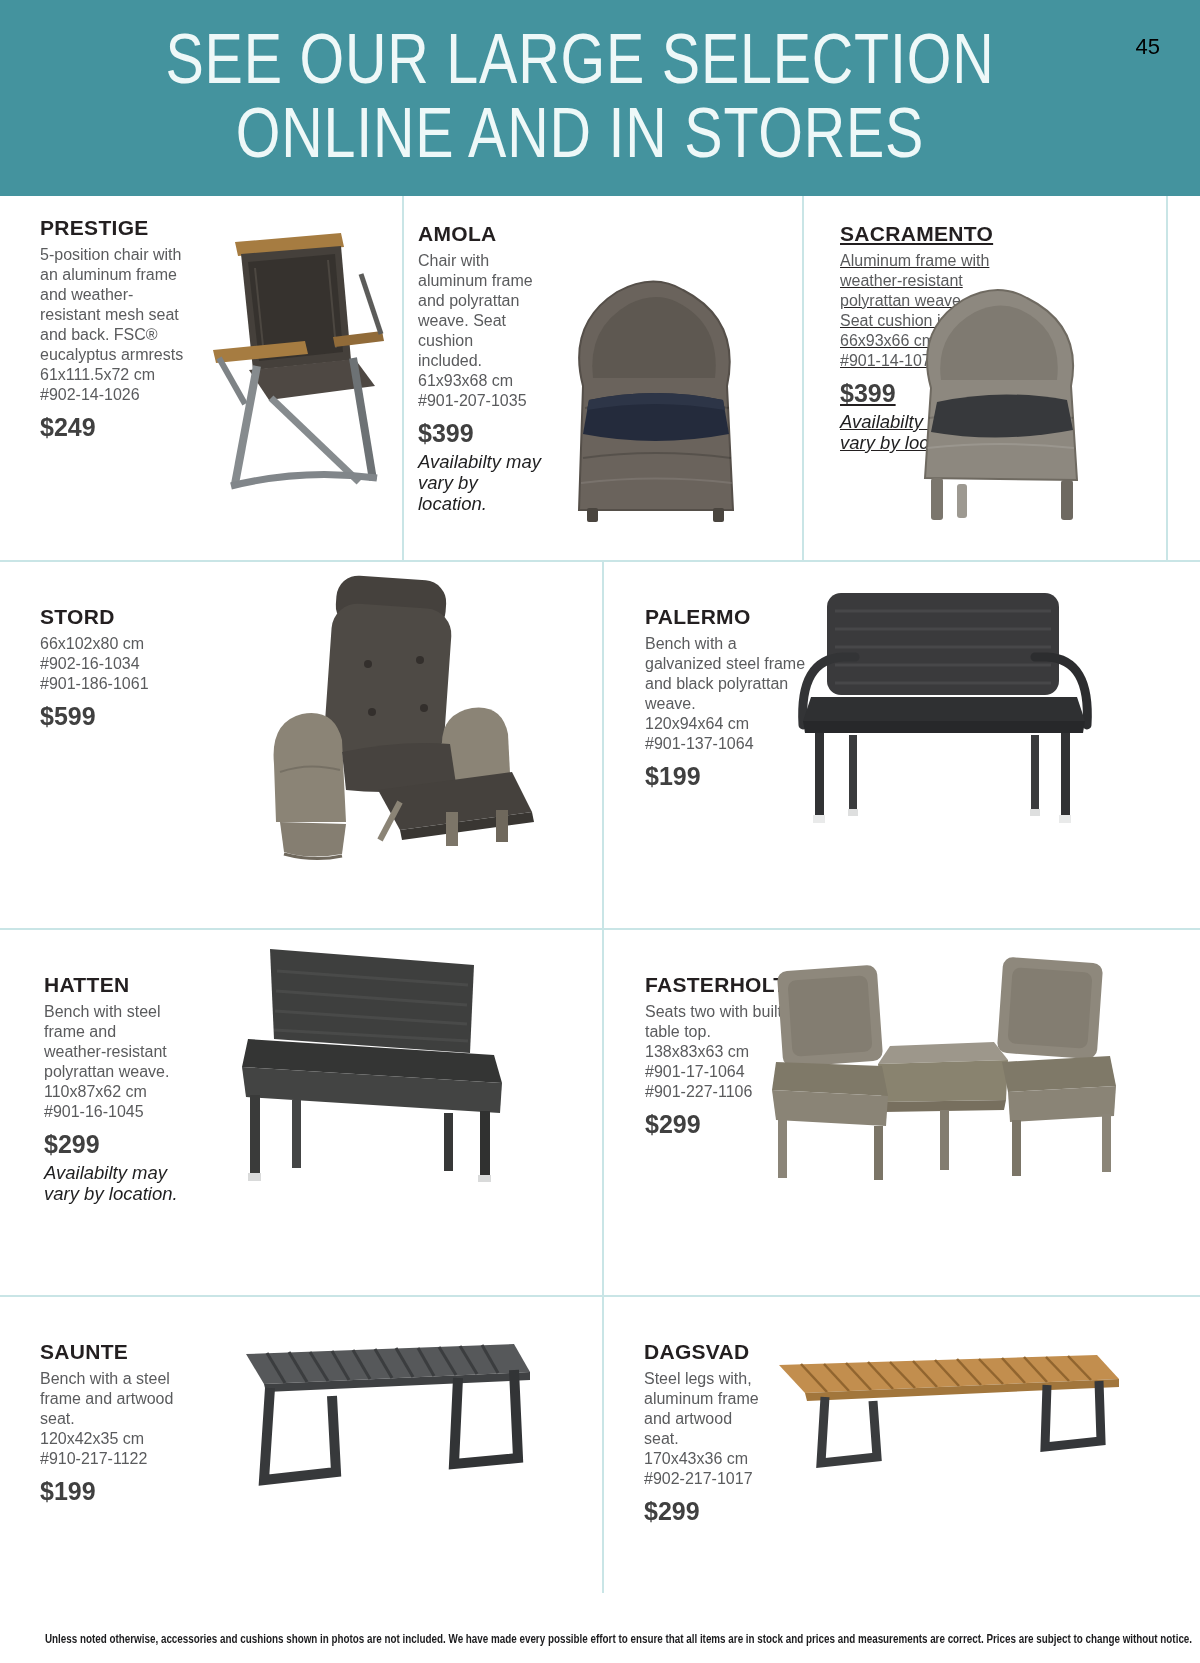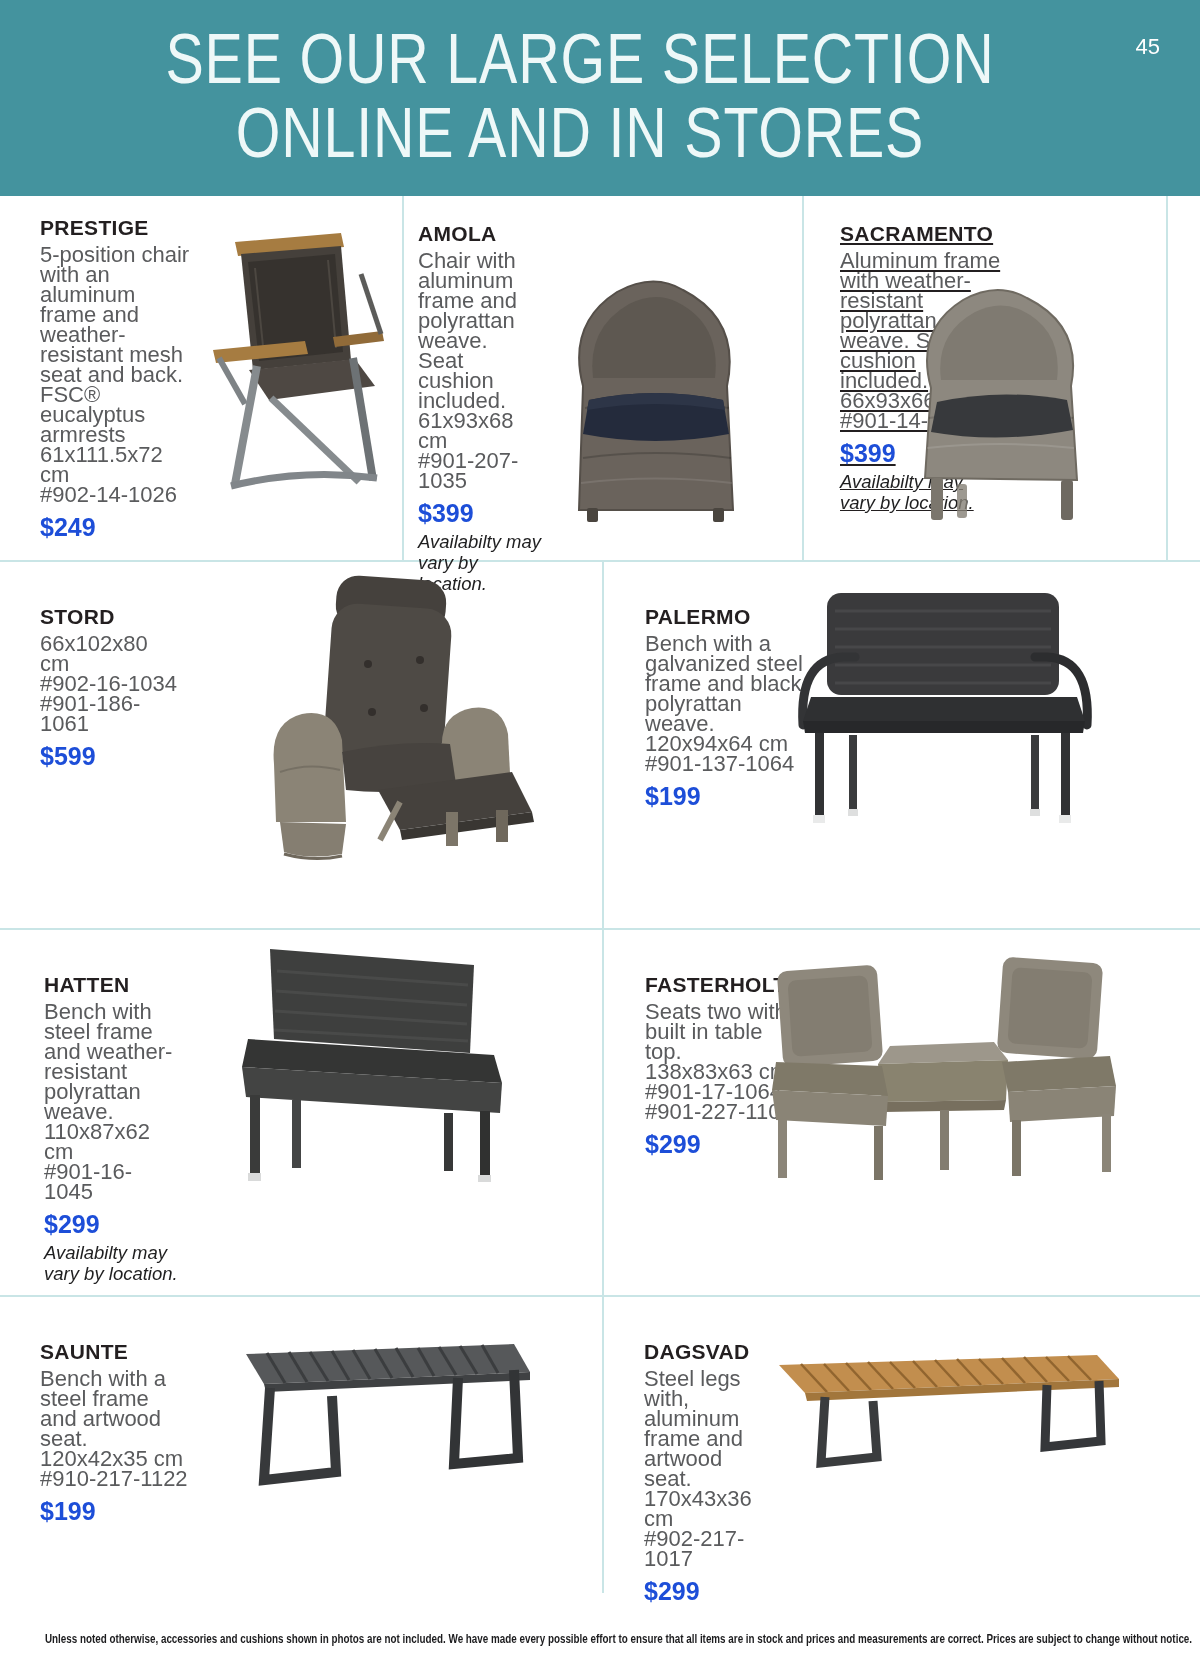--- a/index.html
+++ b/index.html
@@ -8,29 +8,29 @@
     background:#ffffff;overflow:hidden;
     font-family:"Liberation Sans", sans-serif;color:#231f20;
   }
   
   .banner{position:absolute;left:0;top:0;width:1200px;height:196px;background:#44939e;}
   .banner-title{
     position:absolute;left:0;right:40px;top:22px;text-align:center;
     color:#eef8f8;font-weight:300;font-size:70px;line-height:74px;
     transform:scaleX(0.82);transform-origin:50% 0;letter-spacing:1px;white-space:nowrap;
   }
-  .page-num{position:absolute;top:34px;right:40px;font-size:22px;font-weight:300;color:#ffffff;}
+  .page-num{position:absolute;top:34px;right:40px;font-size:22px;font-weight:300;color:#000000;}
   
   .hline{position:absolute;height:2px;background:#c9e5e6;left:0;width:1200px;}
   .vline{position:absolute;width:2px;background:#c9e5e6;}
   
   .product{position:absolute;}
   .product h3{margin:0 0 5px 0;font-size:21px;font-weight:700;color:#231f20;letter-spacing:.3px;}
-  .desc,.meta{font-size:22px;line-height:20px;color:#5a5b5d;margin:0;}
-  .price{font-size:25px;font-weight:700;color:#1d4ed8;margin-top:8px;}
+  .desc,.meta{font-size:16px;line-height:20px;color:#5a5b5d;margin:0;}
+  .price{font-size:25px;font-weight:700;color:#404040;margin-top:8px;}
   .note{font-size:18.5px;line-height:21px;font-style:italic;font-weight:500;color:#1f1f20;margin-top:3px;}
   
   .photo{position:absolute;}
   .photo svg{display:block;width:100%;height:100%;}
   
   .footer{
     position:absolute;left:45px;top:1632px;width:1400px;
     font-size:12px;font-weight:700;color:#1c1c1e;white-space:nowrap;
     transform:scaleX(0.82);transform-origin:0 50%;
   }

